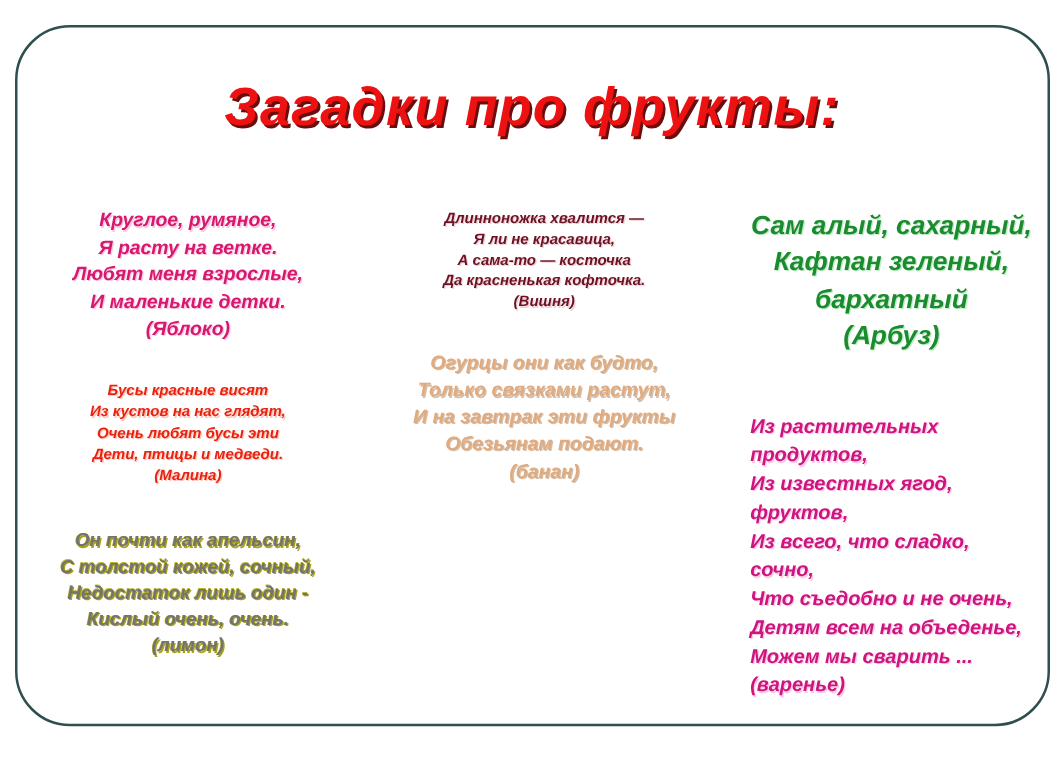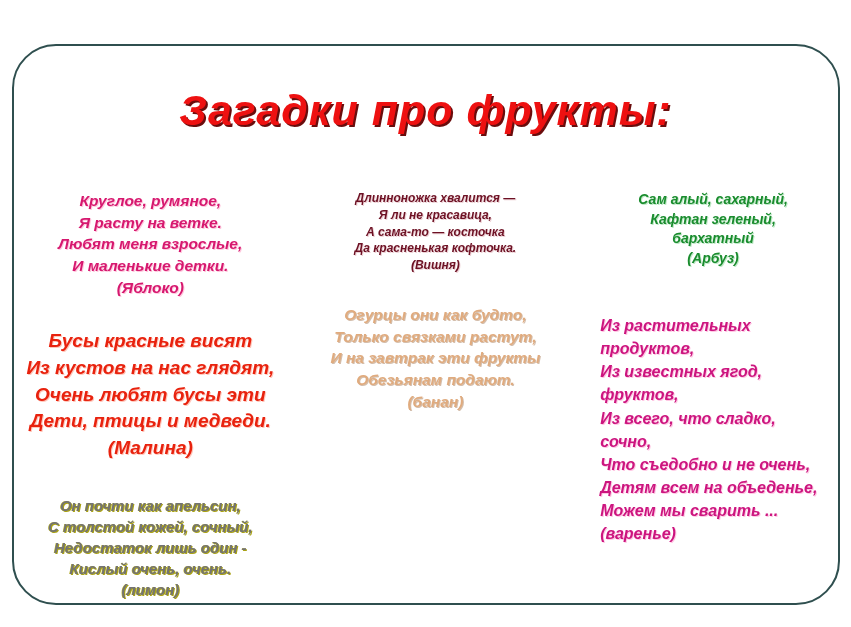--- a/index.html
+++ b/index.html
@@ -14,21 +14,20 @@
     font-family: "Liberation Sans", "DejaVu Sans", sans-serif;
     overflow: hidden;
   }
 
   #slide {
     position: relative;
     width: 851px;
     height: 526px;
     background: #ffffff;
     box-sizing: border-box;
-    margin-top: 24px;
   }
 
   
   #frame {
     position: absolute;
     left: 12px;
     top: 20px;
     width: 828px;
     height: 561px;
     border: 2px solid #2f4f4f;
@@ -84,21 +83,21 @@
 
   
   .r-apple {
     color: #d6186f;
     font-size: 15.5px;
     text-shadow: 1px 1px 0 rgba(255,190,215,0.85);
     margin-top: 4px;
   }
   .r-raspberry {
     color: #e8220e;
-    font-size: 19px;
+    font-size: 12px;
     text-shadow: 1px 1px 0 rgba(255,185,170,0.8);
     margin-top: 30px;
   }
   .r-lemon {
     color: #737373;
     font-size: 15px;
     text-shadow: 1px 1px 0 #a9a215, -0.4px -0.4px 0 #bdb528;
     margin-top: 34px;
   }
 
@@ -116,21 +115,21 @@
   }
   .r-grape {
     color: #a017d8;
     font-size: 16px;
     text-shadow: 1px 1px 0 rgba(225,175,245,0.8);
     margin-top: 25px;
   }
 
   .r-watermelon {
     color: #1a8c2e;
-    font-size: 14px;
+    font-size: 21px;
     text-shadow: 1px 1px 0 rgba(170,225,180,0.75);
     margin-top: 4px;
   }
   .r-jam {
     color: #cc157f;
     font-size: 16px;
     line-height: 1.44;
     text-shadow: 1px 1px 0 rgba(255,185,220,0.8);
     margin-top: 46px;
   }

